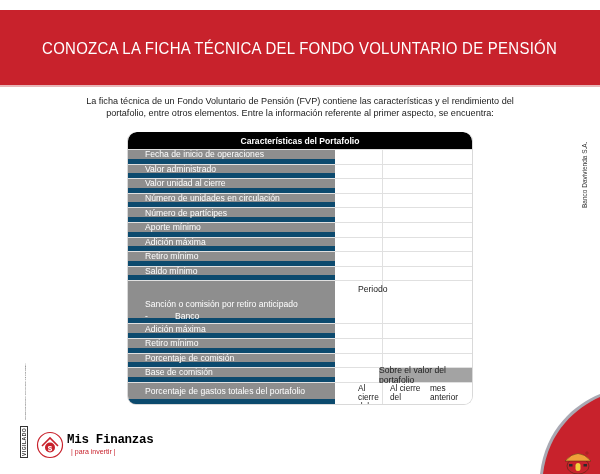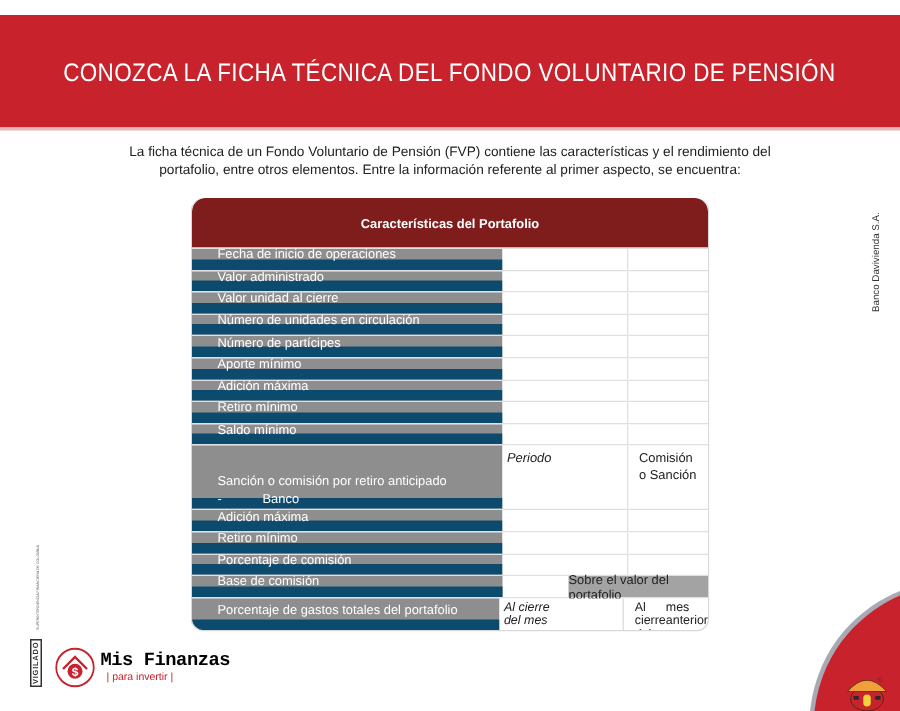--- a/index.html
+++ b/index.html
@@ -26,37 +26,37 @@
       text-align: center; font-size: 9.1px; line-height: 12px; color: #222222;
     }
 
     .table-wrap {
       position: absolute; left: 127px; top: 132px; width: 346px;
       border-radius: 9px; overflow: hidden;
       border: 1px solid #d9d9d9;
       border-top: none;
     }
     .table-head {
-      height: 33px; background: #7f1d1d; color: #fff;
+      height: 17px; background: #000000; color: #fff;
       font-weight: bold; font-size: 8.6px;
       display: flex; align-items: center; justify-content: center;
       border-radius: 9px 9px 0 0;
     }
     .row { display: flex; border-top: 1px solid #e0e0e0; }
     .row .label {
       width: 207px; background: #8e8e8e; color: #ffffff;
       font-size: 8.6px; padding-left: 17px;
       display: flex; align-items: center;
-      border-bottom: 7px solid #0c4a6e;
+      border-bottom: 5px solid #0c4a6e;
     }
     .row .c1, .row .c2 {
       background: #ffffff; color: #222; font-size: 8.6px;
       display: flex; align-items: flex-start;
     }
-    .row .c1 { width: 84px; border-right: 1px solid #e0e0e0; padding-left: 3px; font-style: italic; }
+    .row .c1 { width: 48px; border-right: 1px solid #e0e0e0; padding-left: 23px; }
     .row .c2 { flex: 1; padding-left: 7px; }
     .row.h { height: 14.6px; }
     .row.tall { height: 43px; }
     .row.tall .label { display: block; padding-top: 17px; line-height: 12px; }
     .row.tall .c1, .row.tall .c2 { padding-top: 3px; line-height: 11px; }
     .row.span .cspan {
       flex: 1; background: #a3a3a3; font-size: 8.6px; color: #222;
       display: flex; align-items: center; justify-content: center; margin-left: 44px;
     }
     .row.last { height: 22px; }
@@ -158,24 +158,20 @@
           <span>Banco</span>
         </div>
       <div class="sub">
           <span class="dash">-</span>
           <span>Portafolio</span>
         </div>
     </div>
     <div class="c1">
         <span>Periodo</span>
       </div>
-    <div class="c2" style="flex-direction:column;">
-      <span>Comisión</span>
-      <span>o Sanción</span>
-    </div>
   </div>
 
   <div class="row h">
       <div class="label">Adición máxima</div>
       <div class="c1"></div>
       <div class="c2"></div>
     </div>
   <div class="row h">
       <div class="label">Retiro mínimo</div>
       <div class="c1"></div>

